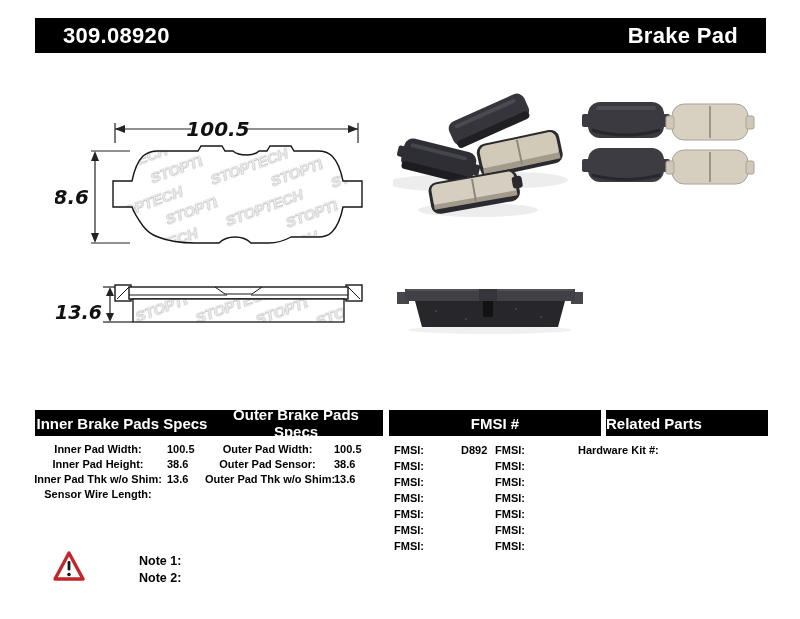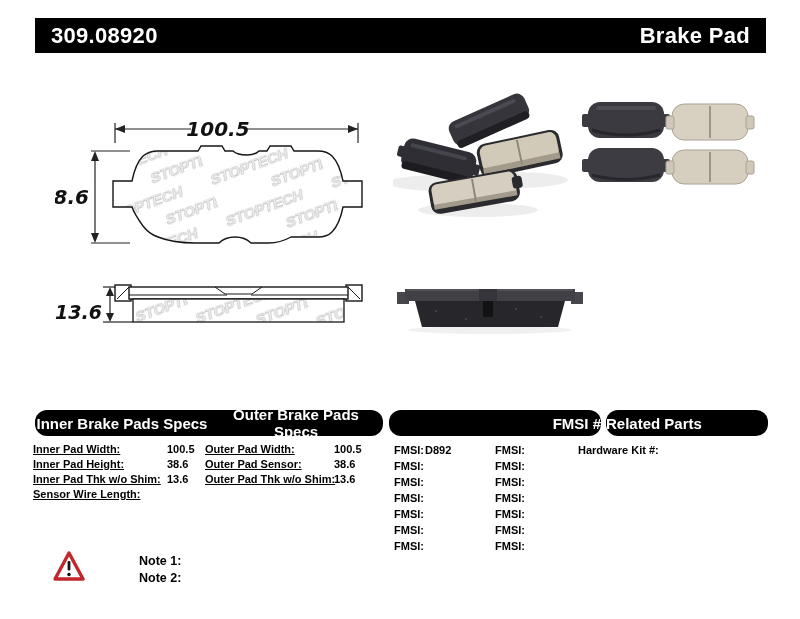--- a/index.html
+++ b/index.html
@@ -1,33 +1,33 @@
 <!DOCTYPE html>
 <html><head>
 <meta charset="utf-8">
 <style>
   html,body{margin:0;padding:0;background:#fff;}
   .page{position:relative;width:800px;height:619px;background:#ffffff;overflow:hidden;
         font-family:"Liberation Sans",sans-serif;color:#000;}
   .topbar{position:absolute;left:35px;top:18px;width:731px;height:35px;background:#000;
           color:#fff;display:flex;justify-content:space-between;align-items:center;
-          padding:0 16px;box-sizing:border-box;font-weight:bold;font-size:22px;letter-spacing:.3px;}
+          padding:0 28px;box-sizing:border-box;font-weight:bold;font-size:22px;letter-spacing:.3px;}
   .hdrbar{position:absolute;top:410px;height:26px;background:#000;color:#fff;font-weight:bold;
-          font-size:15px;display:flex;align-items:center;border-radius:12px;}
+          font-size:15px;display:flex;align-items:center;}
   #hdr-specs{left:35px;width:348px;}
   #hdr-specs span{flex:1;text-align:center;}
-  #hdr-fmsi{left:389px;width:212px;justify-content:flex-end;}
+  #hdr-fmsi{left:389px;width:212px;justify-content:center;}
   #hdr-related{left:606px;width:162px;justify-content:flex-start;}
   .spec-col{position:absolute;top:442px;font-size:11px;font-weight:bold;}
   .spec-row{display:flex;height:15px;line-height:15px;}
-  .spec-label{width:130px;text-align:left;white-space:nowrap;text-decoration:underline;}
+  .spec-label{width:130px;text-align:center;white-space:nowrap;}
   .spec-col.outer .spec-label{width:125px;}
   .spec-value{margin-left:4px;white-space:nowrap;}
   .fmsi-col{position:absolute;top:442px;font-size:11px;font-weight:bold;}
-  .fmsi-row{height:16px;line-height:16px;display:flex;}
+  .fmsi-row{height:16px;line-height:16px;display:flex;gap:36px;}
   .fmsi-val{margin-left:1px;min-width:40px;}
   .related-col{position:absolute;left:578px;top:443px;font-size:11px;font-weight:bold;}
   .related-row{display:flex;height:15px;line-height:15px;}
   .notes{position:absolute;left:92px;top:553px;font-size:12.5px;font-weight:bold;}
   .note-row{height:17px;line-height:17px;margin-left:47px;}
   .abs{position:absolute;}
   .dim-text{font-family:"DejaVu Sans",sans-serif;font-style:italic;font-weight:bold;
             font-size:20px;fill:#111;}
   .dim-text-sm{font-family:"DejaVu Sans",sans-serif;font-style:italic;font-weight:bold;
             font-size:19px;fill:#111;}

